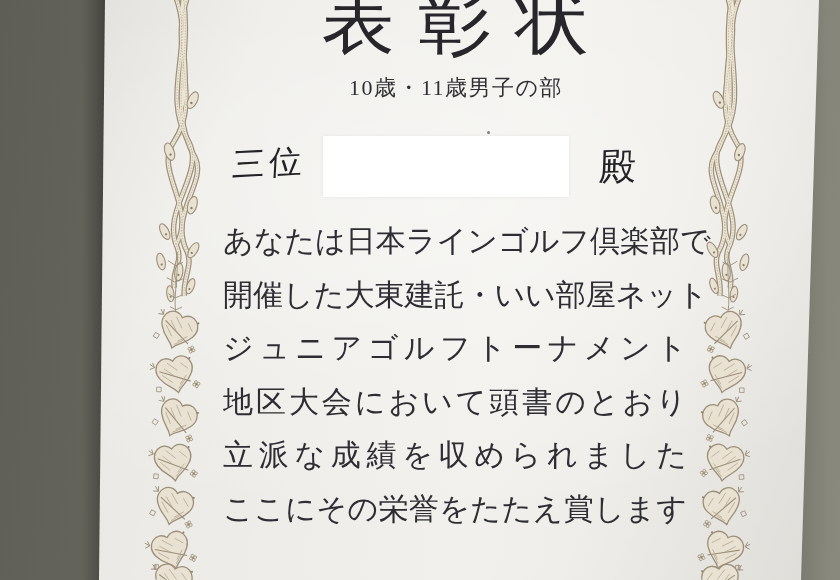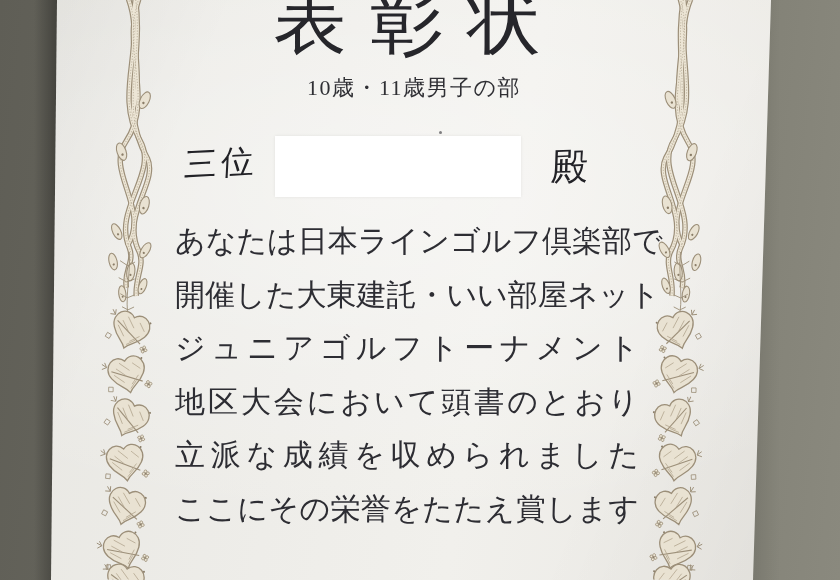--- a/index.html
+++ b/index.html
@@ -7,21 +7,21 @@
     --paper:#eeede9; --ink:#2d2d33;
     --orna-stroke:#9c8f79; --orna-light:#ece5d5; --orna-fill:#e9e2d2; --orna-hatch:#b0a38c;
     --redaction:#ffffff;
   }
   html,body{margin:0;padding:0;}
   body{
     width:840px;height:580px;overflow:hidden;position:relative;
     font-family:"Liberation Serif","DejaVu Serif",serif;
     background:linear-gradient(96deg,var(--bg-left) 0%,#6c6b62 38%,#7d7c71 72%,var(--bg-right) 100%);
   }
-  .photo{position:absolute;inset:0;}
+  .photo{position:absolute;inset:0;margin-left:48px;}
   .edge-shadow-left{
     position:absolute;left:34px;top:0;width:24px;height:100%;
     background:linear-gradient(90deg,rgba(0,0,0,0),rgba(0,0,0,.32));
   }
   .edge-shadow-right{
     position:absolute;left:750px;top:0;width:30px;height:100%;
     background:linear-gradient(270deg,rgba(0,0,0,0),rgba(0,0,0,.10));
   }
   .paper{
     position:absolute;inset:0;
@@ -34,21 +34,21 @@
   .border-orna{position:absolute;top:0;width:62px;height:580px;overflow:hidden;}
   .border-left{left:106px;transform:rotate(1.3deg);transform-origin:top center;}
   .border-right{left:651px;transform:rotate(.8deg) scaleX(-1);transform-origin:top center;}
 
   .title{
     position:absolute;top:-15px;left:69px;width:700px;text-align:center;
     font-size:73px;line-height:1;letter-spacing:24px;color:#26262b;font-weight:500;
     white-space:nowrap;
   }
   .subtitle{
-    position:absolute;top:73px;left:81px;width:666px;text-align:center;
+    position:absolute;top:73px;left:75px;width:666px;text-align:center;
     font-size:22px;letter-spacing:1.5px;color:#2f2f34;
   }
   .rank{
     position:absolute;left:184px;top:141px;font-size:33px;letter-spacing:4px;
     color:#222227;transform:rotate(-3deg) skewX(-6deg);
   }
   .redaction-box{
     position:absolute;left:275px;top:136px;width:246px;height:61px;
     background:var(--redaction);box-shadow:0 0 3px rgba(0,0,0,.08);
   }

